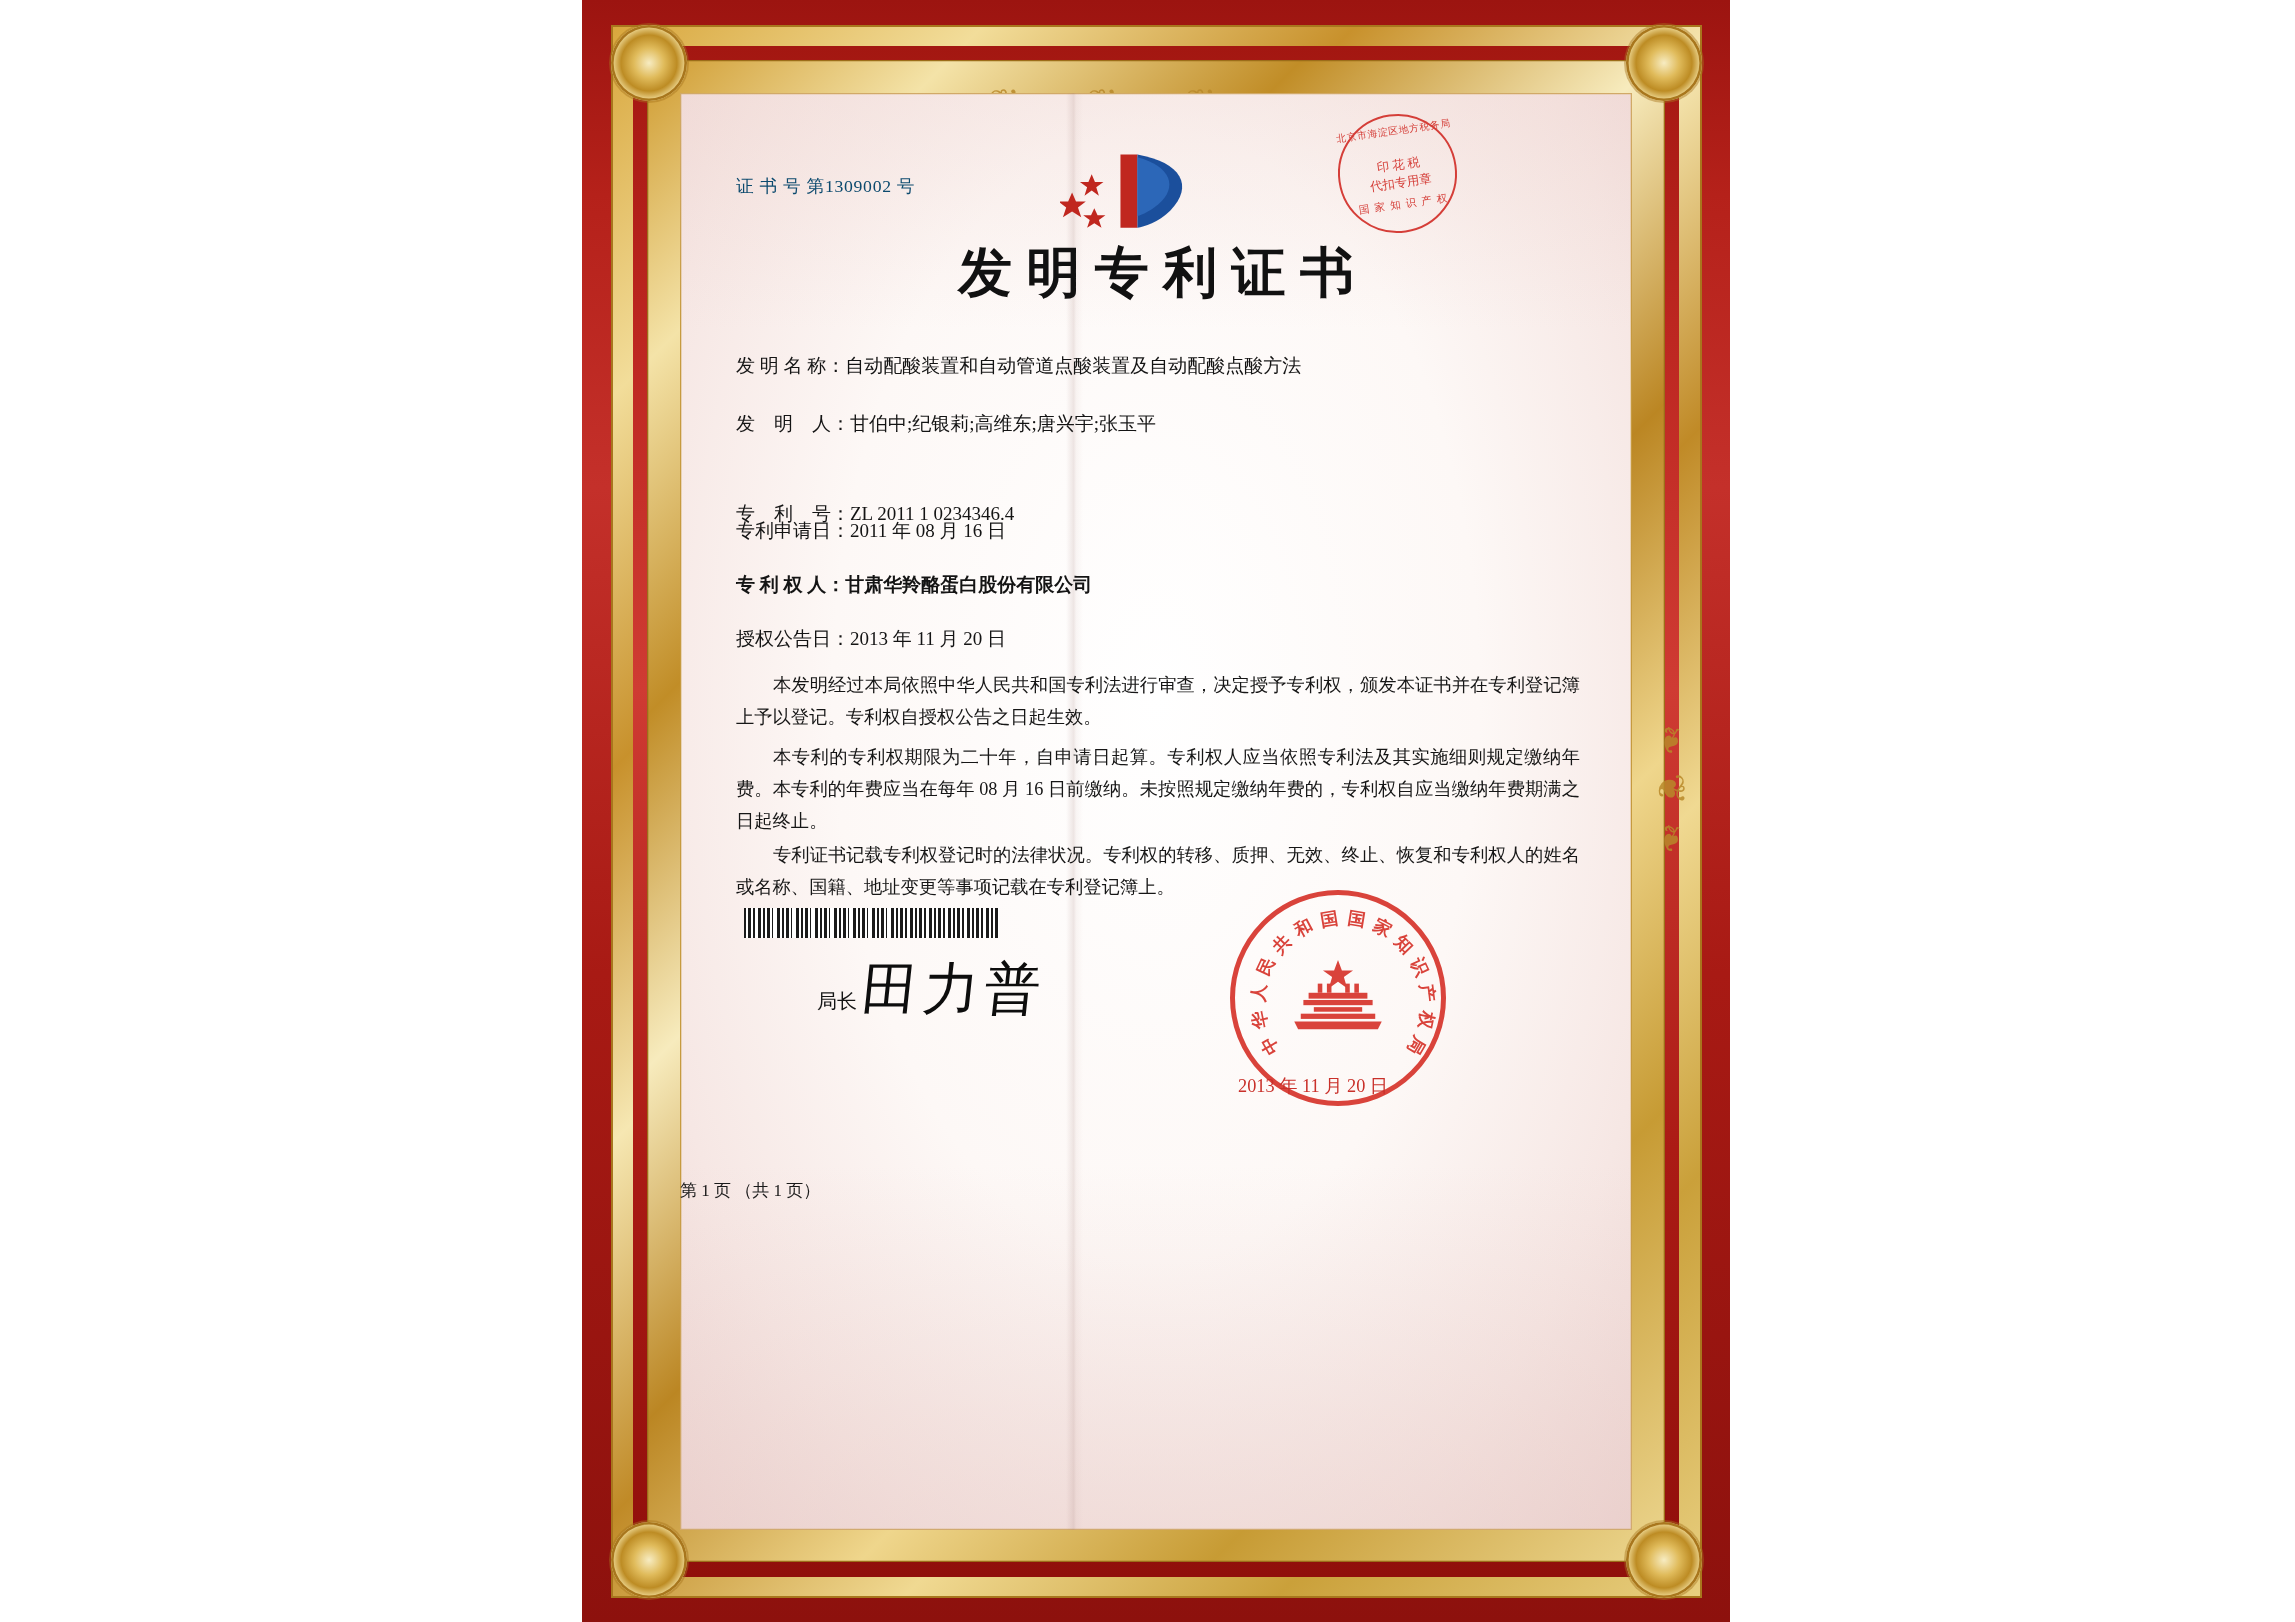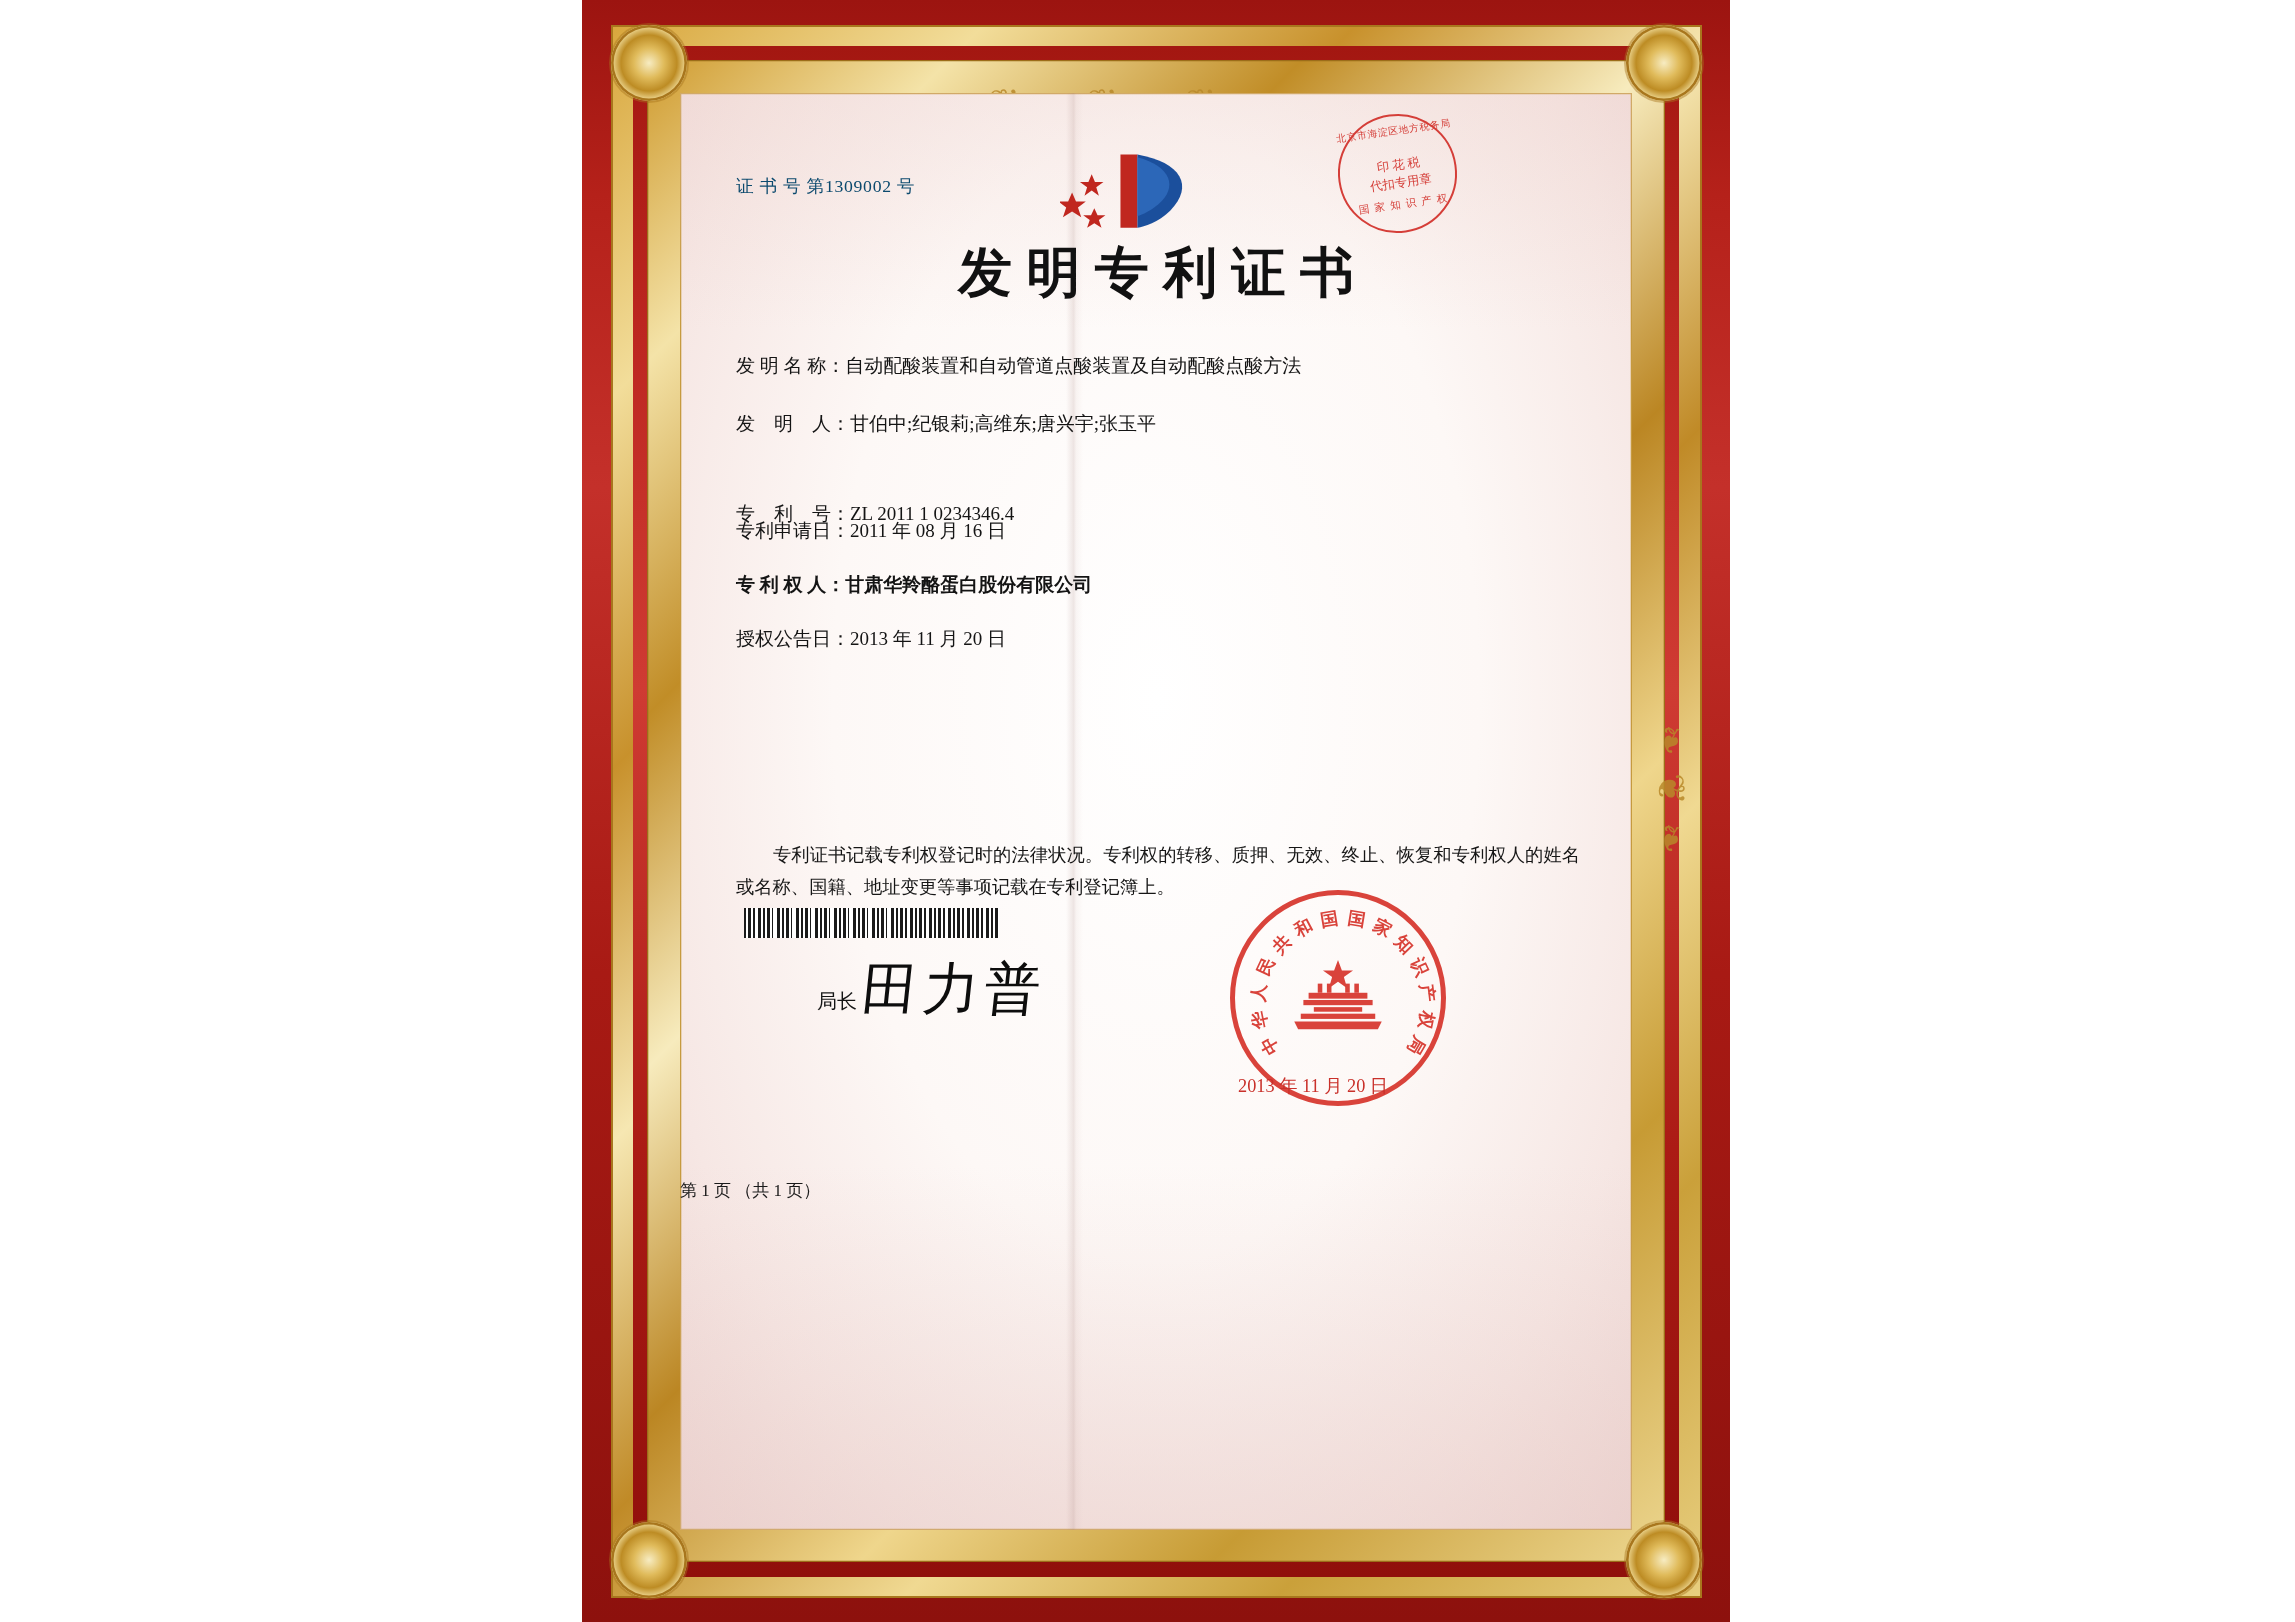--- a/index.html
+++ b/index.html
@@ -359,20 +359,22 @@
       </div>
 
       <div class="field f5">
         <span class="lbl">专 利 权 人：</span><span class="val">甘肃华羚酪蛋白股份有限公司</span>
       </div>
 
       <div class="field f6">
         <span class="lbl">授权公告日：</span><span class="val">2013 年 11 月 20 日</span>
       </div>
 
+      <div class="para p1">本发明经过本局依照中华人民共和国专利法进行审查，决定授予专利权，颁发本证书并在专利登记簿上予以登记。专利权自授权公告之日起生效。</div>
+      <div class="para p2">本专利的专利权期限为二十年，自申请日起算。专利权人应当依照专利法及其实施细则规定缴纳年费。本专利的年费应当在每年 08 月 16 日前缴纳。未按照规定缴纳年费的，专利权自应当缴纳年费期满之日起终止。</div>
       <div class="para p3">专利证书记载专利权登记时的法律状况。专利权的转移、质押、无效、终止、恢复和专利权人的姓名或名称、国籍、地址变更等事项记载在专利登记簿上。</div>
 
       <div class="barcode"></div>
 
       <div class="sig-label">局长</div>
       <div class="signature">田力普</div>
 
       <div class="seal">
         <div class="ring-text">
             <span style="transform: rotate(-120deg) translate(0px, -85px) rotate(0deg) translate(-50%, -50%);">中</span>

